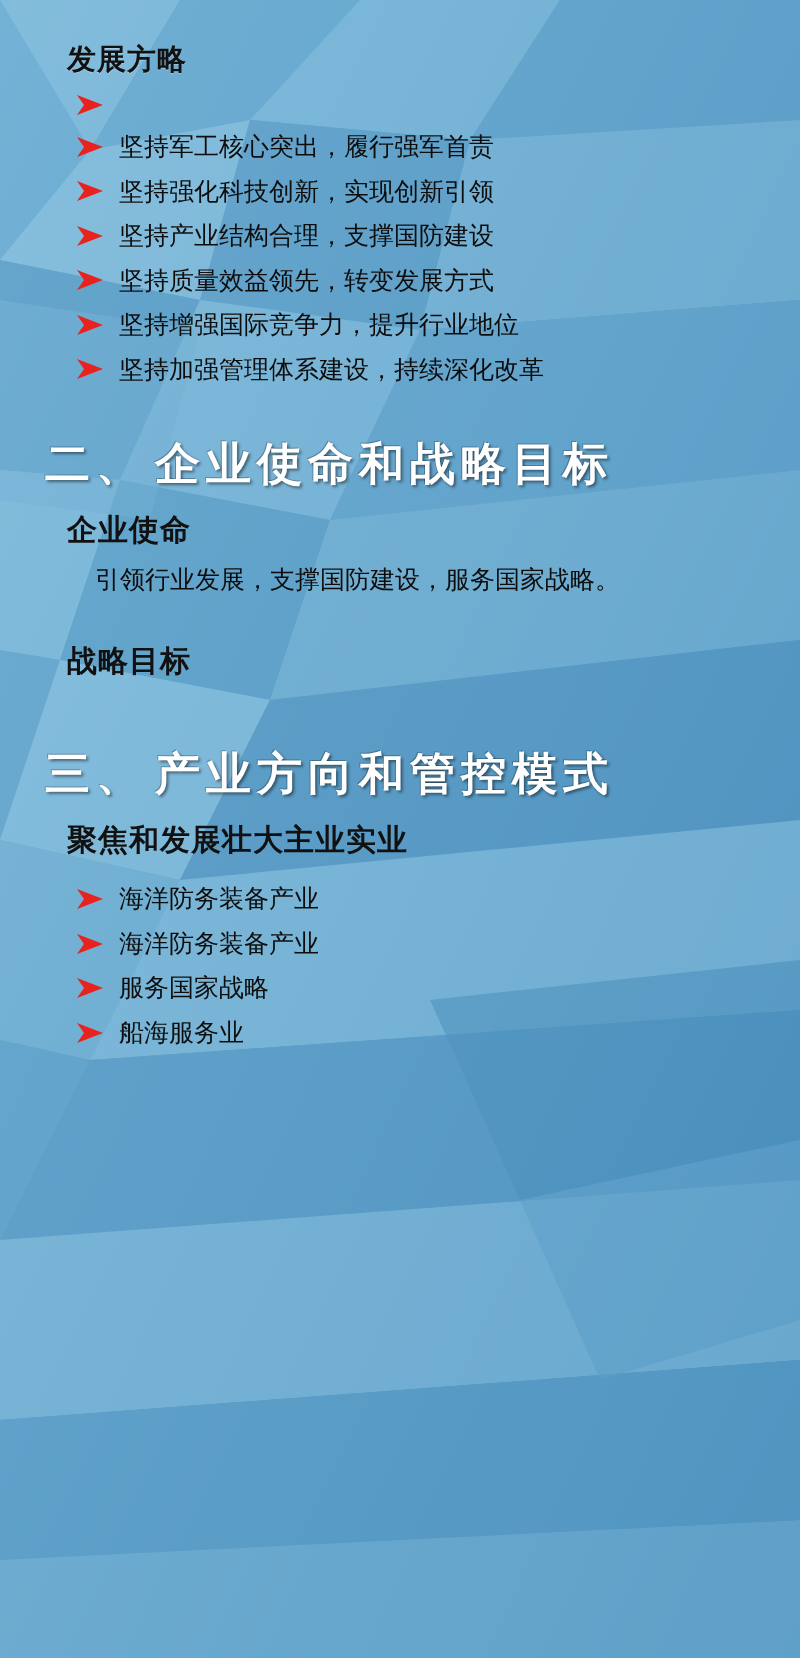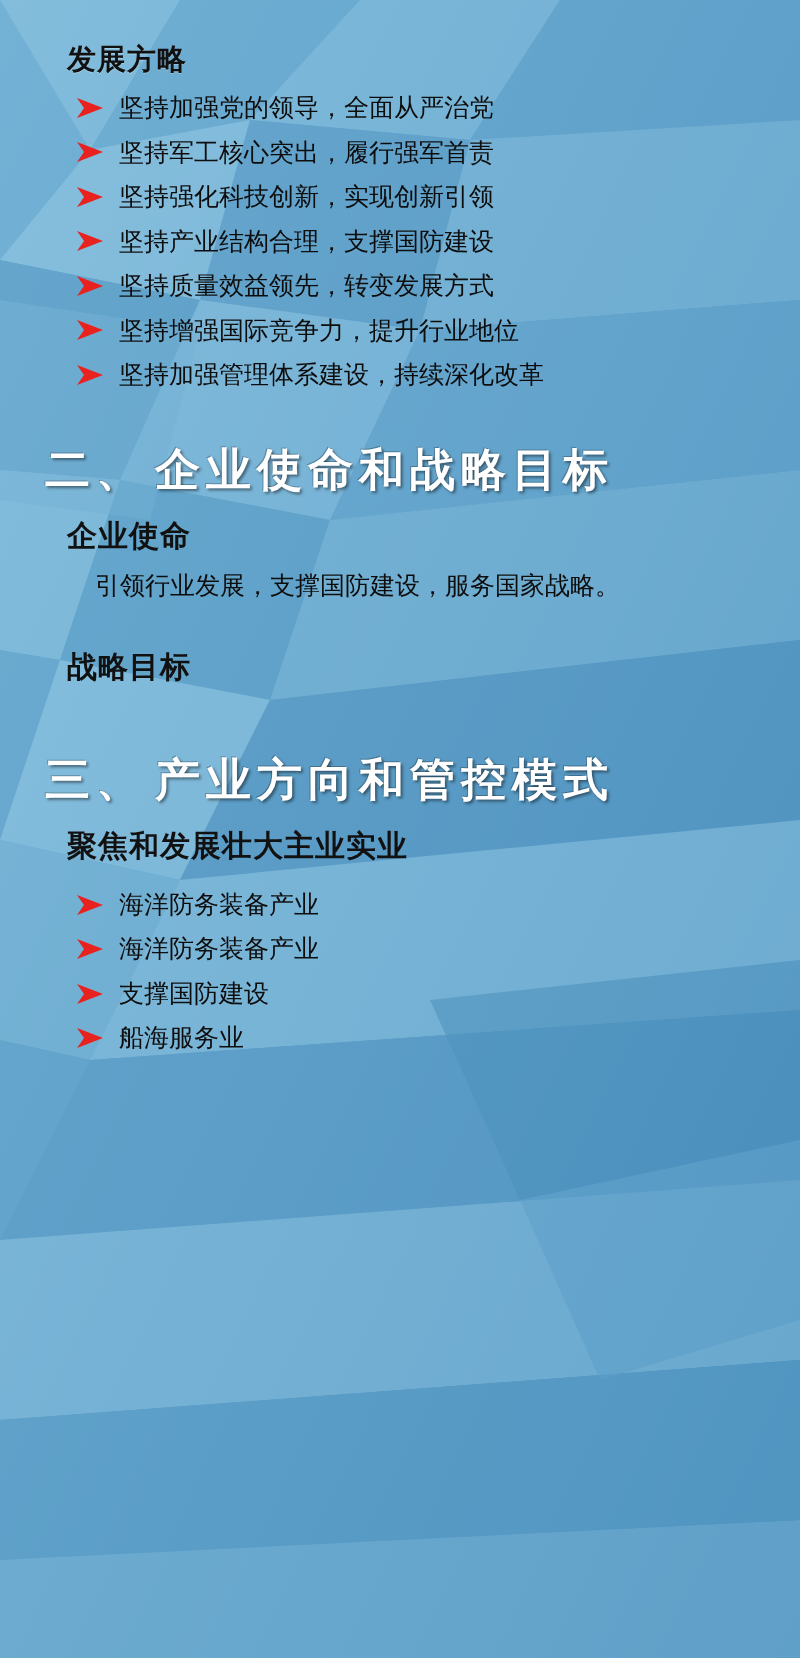--- a/index.html
+++ b/index.html
@@ -153,21 +153,20 @@
 
     <div style="height:40px"></div>
 
     <h2 class="sub-heading">发展方略</h2>
 
     <ul class="bullet-list">
       <li class="bullet-item">
         <svg class="arrow-icon" viewBox="0 0 28 22">
             <polygon points="0,1 26,11 0,21 7,11" fill="#e8231f"></polygon>
           </svg>
-        <span class="bullet-text">坚持加强党的领导，全面从严治党</span>
       </li>
       <li class="bullet-item">
         <svg class="arrow-icon" viewBox="0 0 28 22">
             <polygon points="0,1 26,11 0,21 7,11" fill="#e8231f"></polygon>
           </svg>
         <span class="bullet-text">坚持军工核心突出，履行强军首责</span>
       </li>
       <li class="bullet-item">
         <svg class="arrow-icon" viewBox="0 0 28 22">
             <polygon points="0,1 26,11 0,21 7,11" fill="#e8231f"></polygon>
@@ -233,21 +232,21 @@
       <li class="bullet-item">
         <svg class="arrow-icon" viewBox="0 0 28 22">
             <polygon points="0,1 26,11 0,21 7,11" fill="#e8231f"></polygon>
           </svg>
         <span class="bullet-text">海洋防务装备产业</span>
       </li>
       <li class="bullet-item">
         <svg class="arrow-icon" viewBox="0 0 28 22">
             <polygon points="0,1 26,11 0,21 7,11" fill="#e8231f"></polygon>
           </svg>
-        <span class="bullet-text">支撑国防建设</span>
+        <span class="bullet-text">服务国家战略</span>
       </li>
       <li class="bullet-item">
         <svg class="arrow-icon" viewBox="0 0 28 22">
             <polygon points="0,1 26,11 0,21 7,11" fill="#e8231f"></polygon>
           </svg>
         <span class="bullet-text">船海服务业</span>
       </li>
     </ul>
 
   </div>

